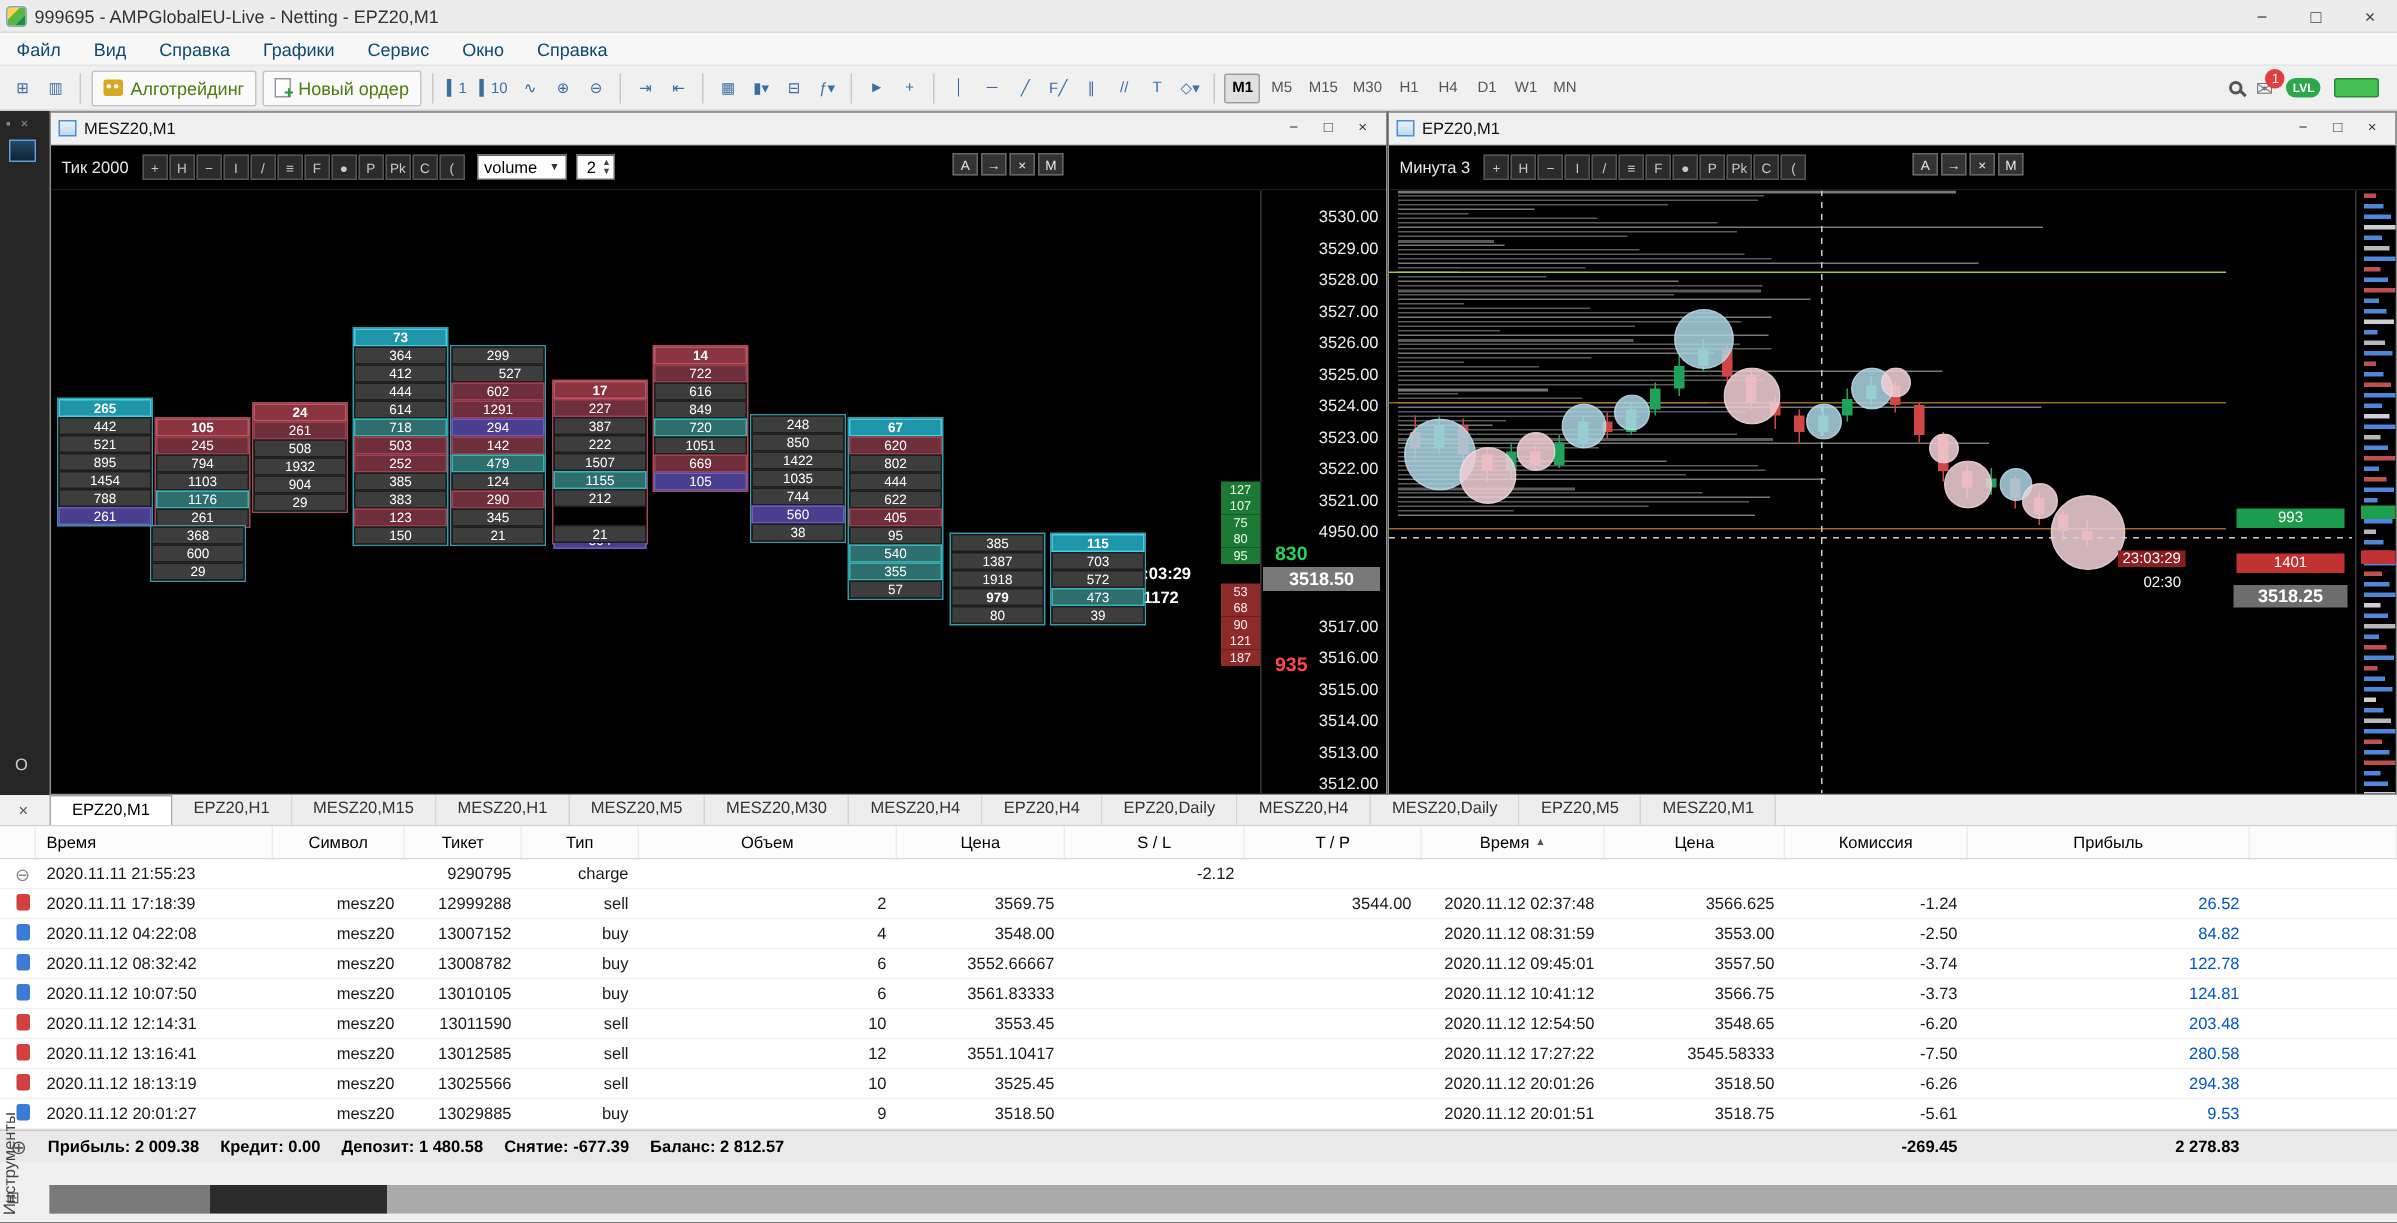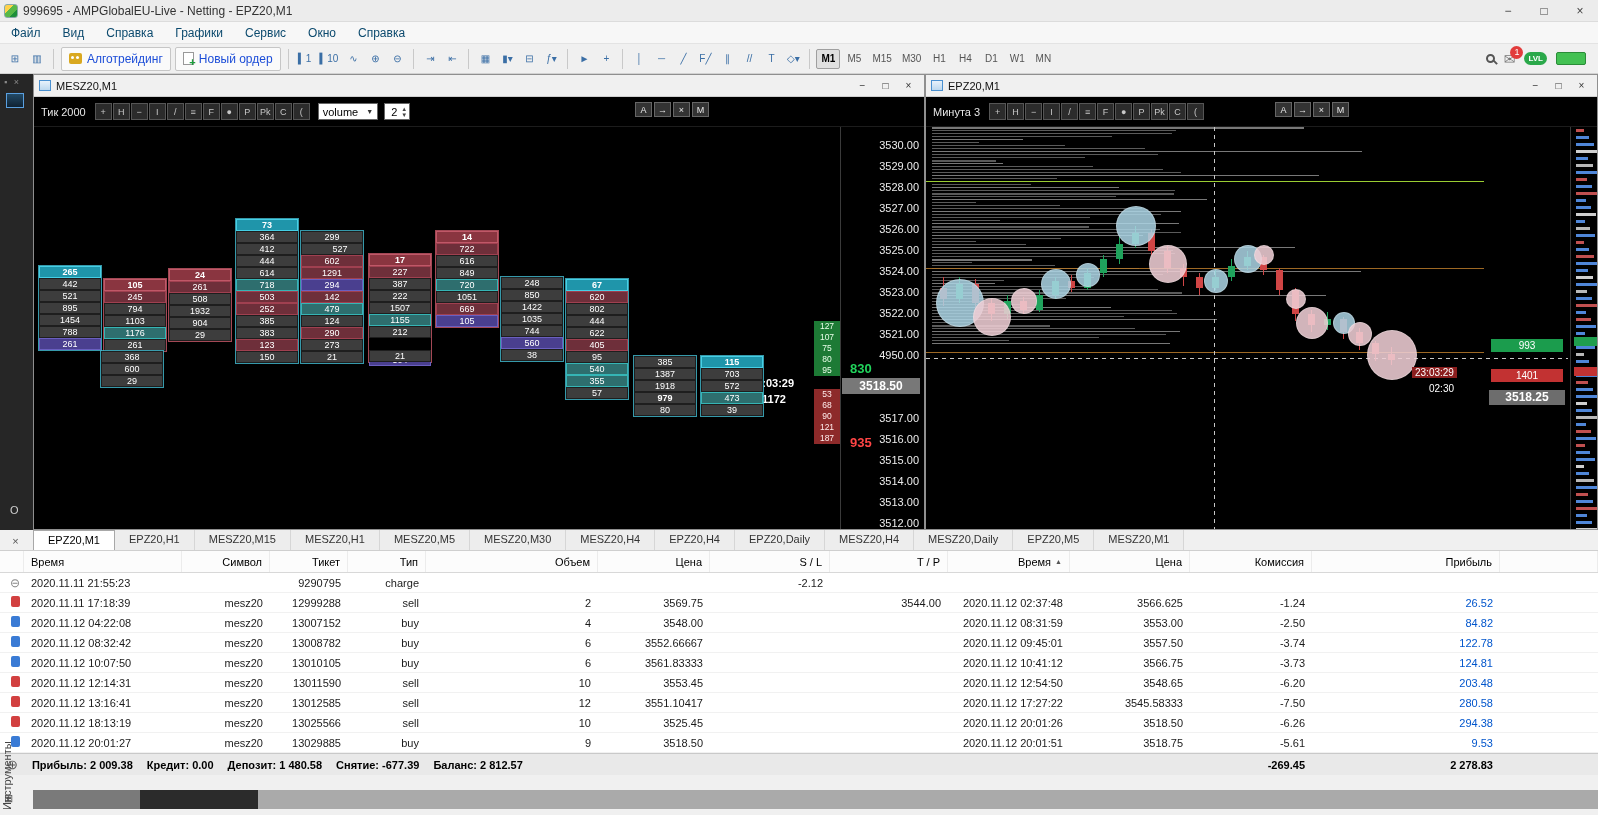--- a/index.html
+++ b/index.html
@@ -19,21 +19,21 @@
   .menubar { height:22px; background:#f7f7f7; display:flex; align-items:center; border-bottom:1px solid #e3e3e3; }
   .menu-item { padding:0 11px; font-size:12px; color:#0c4a6e; }
 
   
   .toolbar { height:30px; background:#f0f0f0; display:flex; align-items:center; padding:0 4px; border-bottom:1px solid #d2d2d2; }
   .tb-group { display:flex; align-items:center; }
   .tb-sep { width:1px; height:20px; background:#c9c9c9; margin:0 5px; }
   .tb-btn { min-width:22px; height:22px; display:flex; align-items:center; justify-content:center;
     font-size:10px; color:#3a6ea5; padding:0 3px; border:1px solid transparent; border-radius:2px; white-space:nowrap; }
   .tb-label-btn { display:flex; align-items:center; gap:5px; height:24px; padding:0 7px; border:1px solid #c6c6c6;
-    border-radius:2px; background:#fafafa; font-size:12px; color:#1d4ed8; margin:0 2px; }
+    border-radius:2px; background:#fafafa; font-size:12px; color:#4d7c0f; margin:0 2px; }
   .icon-robot { width:13px; height:11px; background:#d9a820; border-radius:2px; position:relative; }
   .icon-robot::after { content:""; position:absolute; left:2px; top:3px; width:3px; height:3px; background:#fff;
     box-shadow:5px 0 0 #fff; border-radius:50%; }
   .icon-order { width:11px; height:13px; background:#fff; border:1px solid #999; position:relative; }
   .icon-order::after { content:"+"; position:absolute; right:-3px; bottom:-4px; color:#1d9e3c; font-weight:bold; font-size:11px; }
   .tf-btn { min-width:24px; height:20px; display:flex; align-items:center; justify-content:center; font-size:10px;
     color:#555; padding:0 3px; border:1px solid transparent; border-radius:2px; margin:0 1px; }
   .tf-btn.active { background:#e0e0e0; border-color:#9f9f9f; color:#000; font-weight:bold; }
   .tb-right { margin-left:auto; display:flex; align-items:center; gap:9px; padding-right:8px; }
   .icon-search { width:9px; height:9px; border:2px solid #555; border-radius:50%; position:relative; }
@@ -131,21 +131,21 @@
     font-size:11px; margin:0 9px 1px 7px; }
   .tab { height:20px; line-height:19px; padding:0 14px; font-size:11px; color:#333; border-right:1px solid #d6d6d6; background:#ededed; }
   .tab.active { background:#fff; border:1px solid #a8a8a8; border-bottom:none; color:#000; }
 
   
   .table-wrap { background:#fff; }
   .grid-row, .grid-head, .summary-row { display:grid;
     grid-template-columns:24px 158px 88px 78px 78px 172px 112px 120px 118px 122px 120px 122px 188px 1fr; }
   .grid-head { height:22px; background:#fcfcfc; border-bottom:1px solid #d8d8d8; align-items:center; }
   .th { height:100%; display:flex; align-items:center; font-size:11px; color:#000; padding:0 7px;
-    border-right:1px solid #ececec; justify-content:flex-end; gap:4px; }
+    border-right:1px solid #ececec; justify-content:center; gap:4px; }
   .th.al { justify-content:flex-start; }
   .sort-arrow { font-size:7px; color:#555; }
   .grid-row { height:20px; align-items:center; border-bottom:1px solid #f1f1f1; background:#fff; }
   .cell { font-size:11px; color:#1a1a1a; padding:0 7px; overflow:hidden; white-space:nowrap; }
   .al { text-align:left; }
   .ar { text-align:right; }
   .profit-blue { color:#0055cc; }
   .deal-tag { display:inline-block; width:9px; height:11px; border-radius:2px; margin-left:4px; }
   .tag-buy { background:#3a7bd5; }
   .tag-sell { background:#d24040; }
@@ -392,21 +392,21 @@
             <div class="cluster-box" style="left: 266px; top: 103px; height: 134px;"></div>
             <div class="cl-cell" style="left: 267px; top: 104px;">299</div>
             <div class="cl-cell" style="left: 267px; top: 116px; padding-left: 16px;">527</div>
             <div class="cl-cell cl-r" style="left: 267px; top: 128px;">602</div>
             <div class="cl-cell cl-r" style="left: 267px; top: 140px;">1291</div>
             <div class="cl-cell cl-p" style="left: 267px; top: 152px;">294</div>
             <div class="cl-cell cl-r" style="left: 267px; top: 164px;">142</div>
             <div class="cl-cell cl-t" style="left: 267px; top: 176px;">479</div>
             <div class="cl-cell" style="left: 267px; top: 188px;">124</div>
             <div class="cl-cell cl-r" style="left: 267px; top: 200px;">290</div>
-            <div class="cl-cell" style="left: 267px; top: 212px;">273</div>
+            <div class="cl-cell" style="left: 267px; top: 212px;">345</div>
             <div class="cl-cell" style="left: 267px; top: 224px;">21</div>
             <div class="cluster-box" style="left: 334px; top: 126px; height: 110px; border-color: rgba(192, 85, 100, 0.85);"></div>
             <div class="cl-cell cl-hr" style="left: 335px; top: 127px;">17</div>
             <div class="cl-cell cl-r" style="left: 335px; top: 139px;">227</div>
             <div class="cl-cell" style="left: 335px; top: 151px;">387</div>
             <div class="cl-cell" style="left: 335px; top: 163px;">222</div>
             <div class="cl-cell" style="left: 335px; top: 175px;">1507</div>
             <div class="cl-cell cl-t" style="left: 335px; top: 187px;">1155</div>
             <div class="cl-cell" style="left: 335px; top: 199px;">212</div>
             <div class="cl-cell cl-p" style="left: 335px; top: 211px; margin-top: 16px;">504</div>

